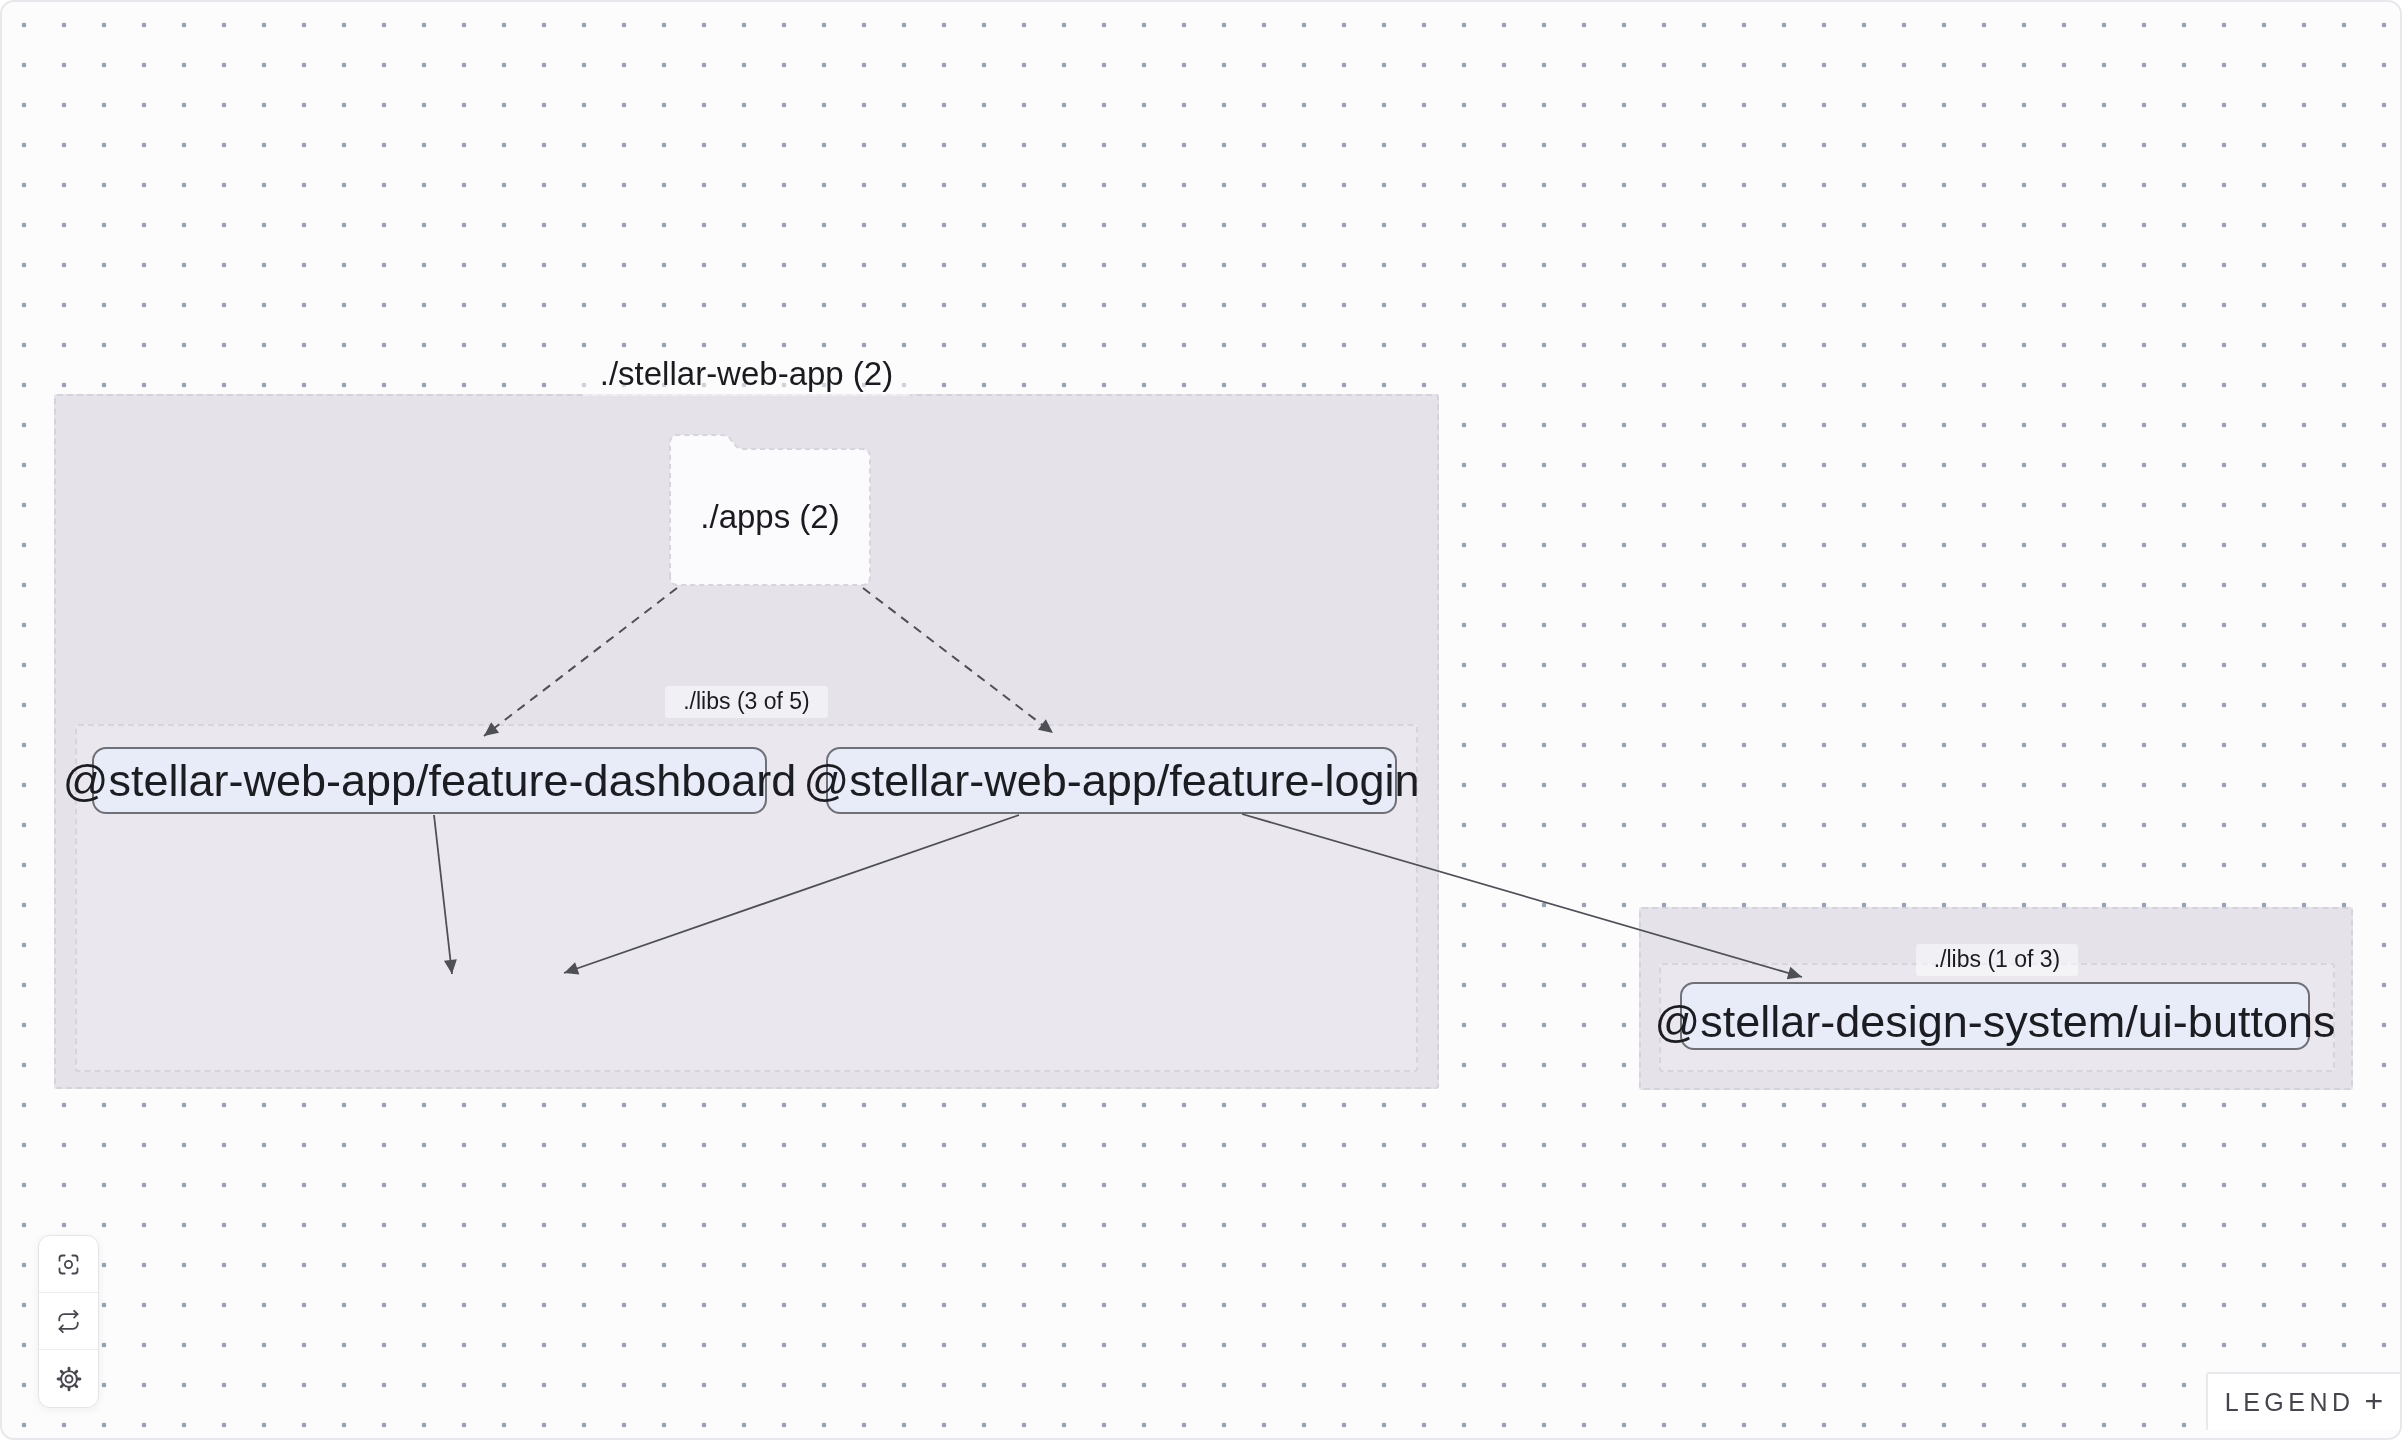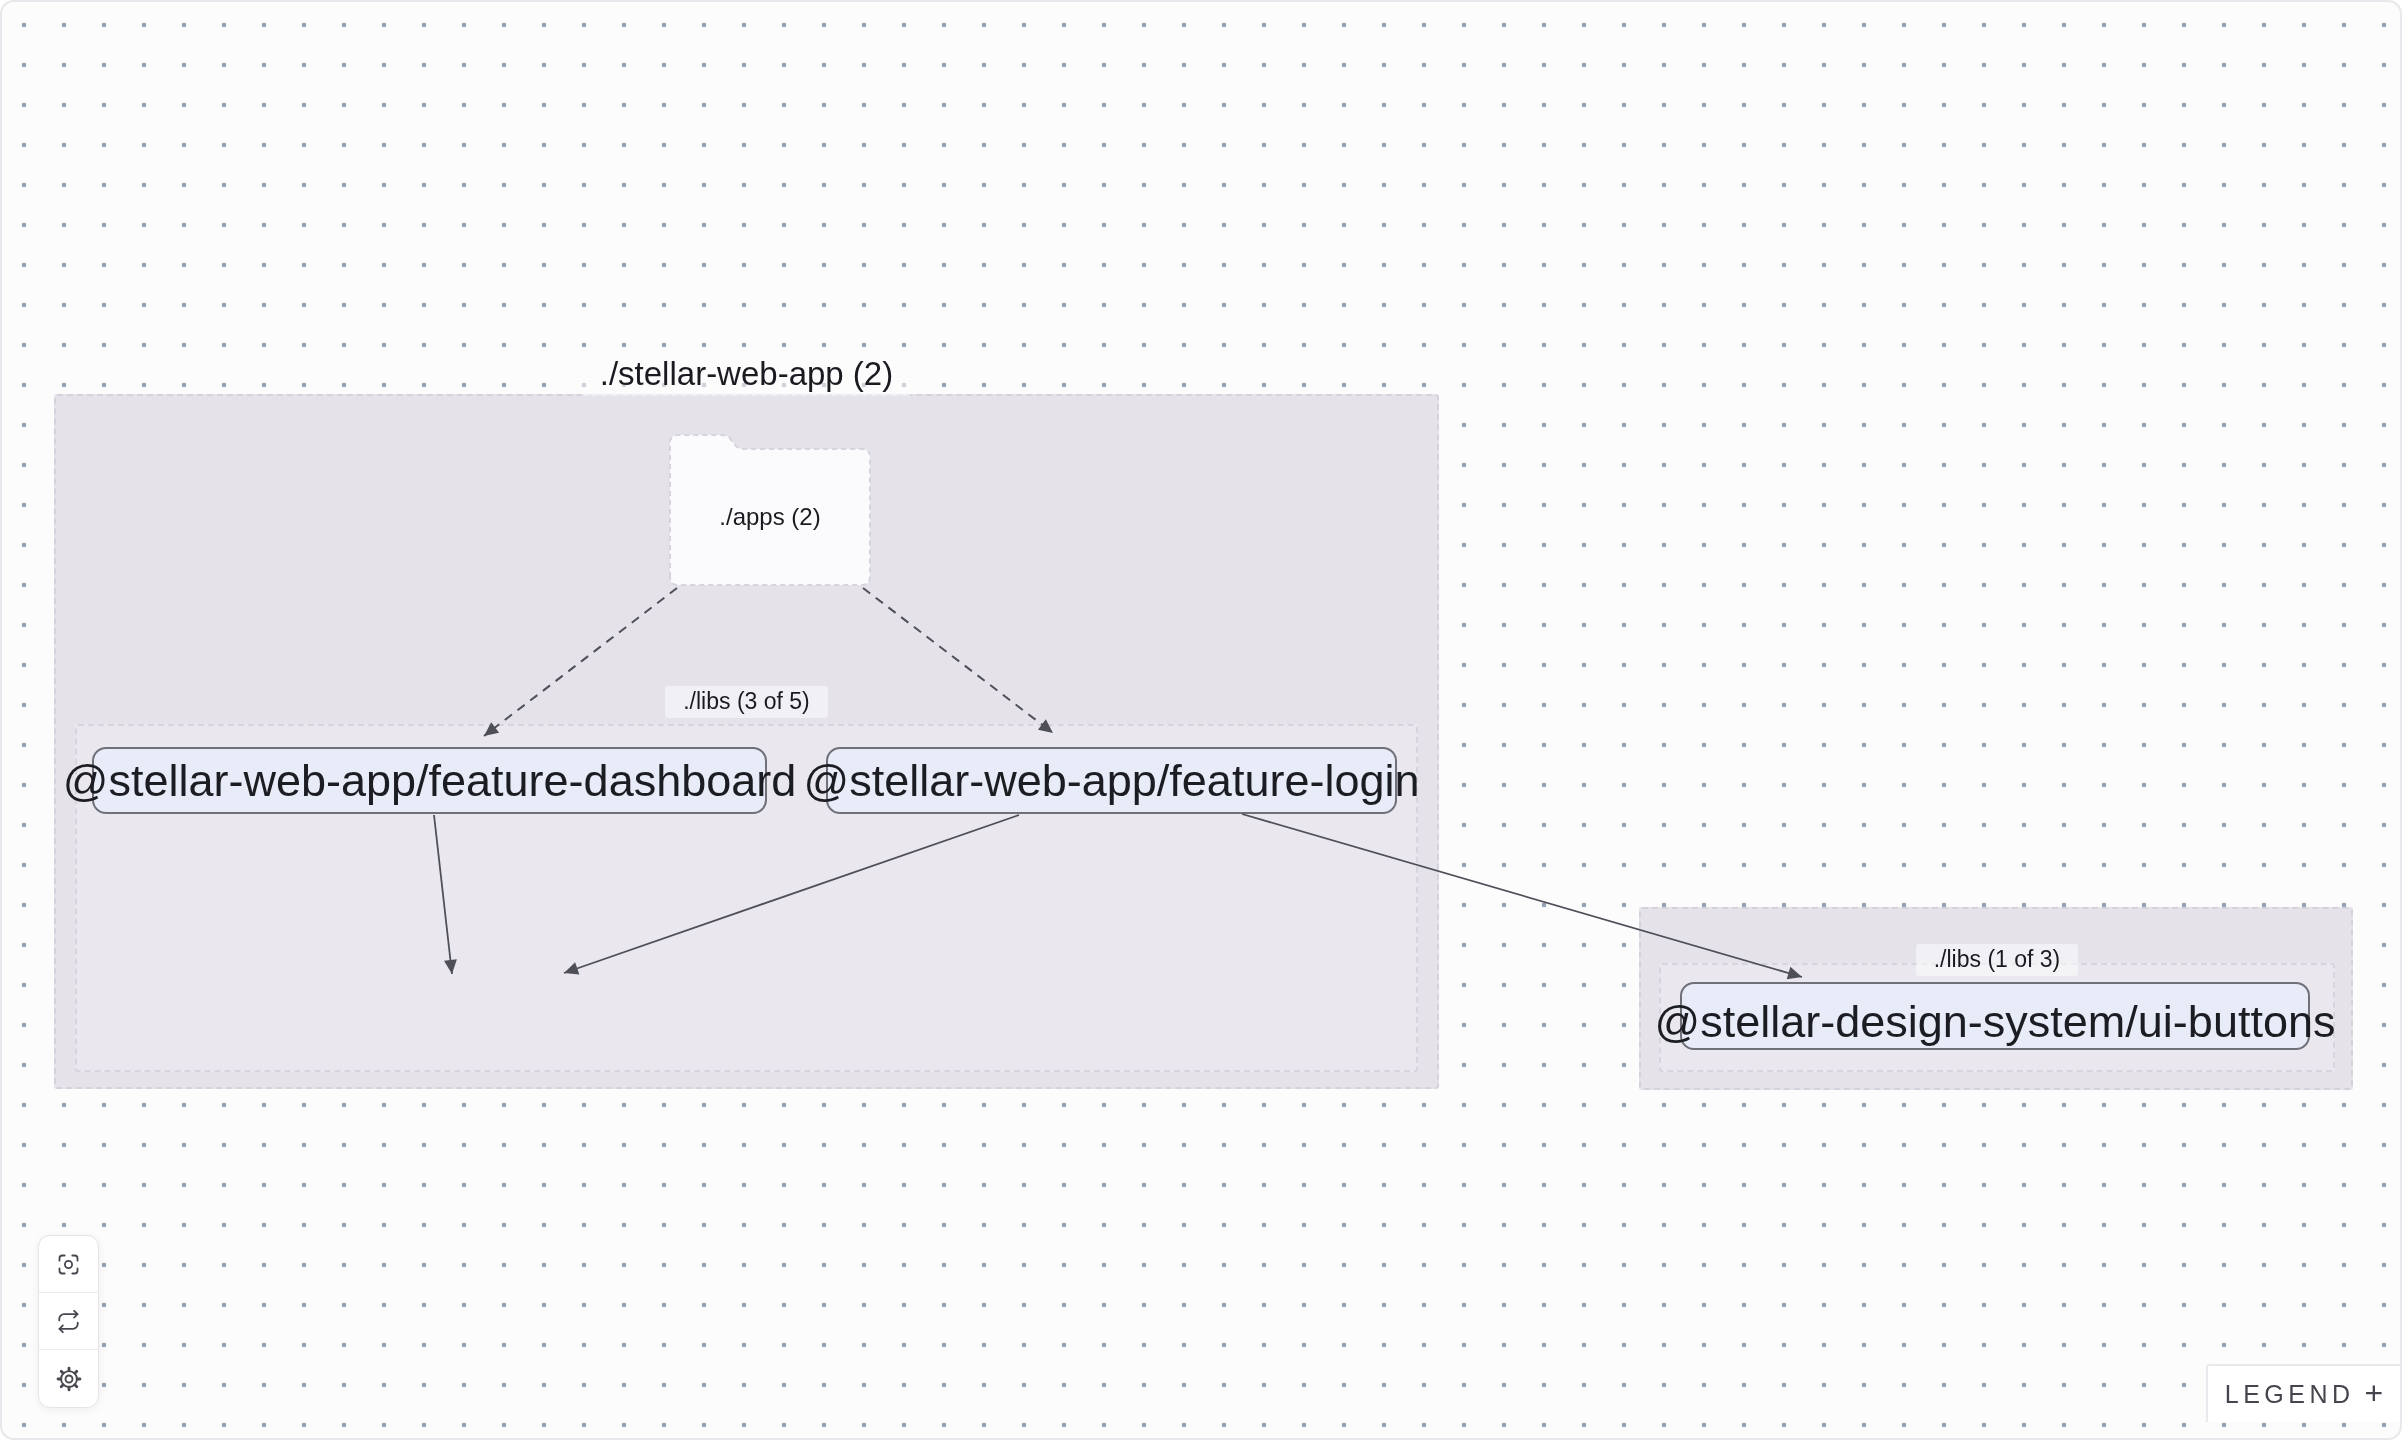--- a/index.html
+++ b/index.html
@@ -62,21 +62,21 @@
   .folder{
     position:absolute;
     left:666px;top:431px;width:204px;height:154px;
     z-index:3;
     cursor:pointer;
   }
   .folder svg{position:absolute;left:0;top:0;}
   .folder-label{
     position:absolute;left:0;top:14px;right:0;bottom:0;
     display:flex;align-items:center;justify-content:center;
-    font-size:24px;color:#1a1b20;white-space:nowrap;
+    font-size:33px;color:#1a1b20;white-space:nowrap;
   }
   .edges{
     position:absolute;left:0;top:0;width:2402px;height:1440px;
     z-index:5;pointer-events:none;
   }
   .controls{
     position:absolute;left:36px;top:1233px;width:59px;
     background:#ffffff;
     border:1px solid #e5e3e8;
     border-radius:12px;
@@ -86,21 +86,21 @@
   }
   .control-btn{
     width:100%;height:57px;
     display:flex;align-items:center;justify-content:center;
     border:none;background:transparent;
     border-bottom:1px solid #ececf0;
     cursor:pointer;padding:0;
   }
   .control-btn:last-child{border-bottom:none;}
   .legend-btn{
-    position:absolute;right:0;bottom:16px;
+    position:absolute;right:0;bottom:8px;
     width:192px;height:56px;
     background:#ffffff;
     border-top:2px solid #e9e9ed;
     border-left:2px solid #e9e9ed;
     border-top-left-radius:3px;
     display:flex;align-items:center;justify-content:center;
     gap:10px;
     z-index:6;
     cursor:pointer;
   }

